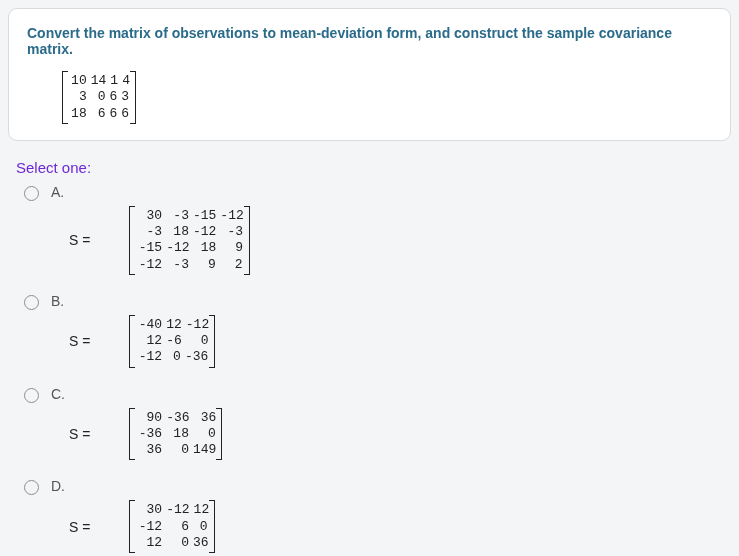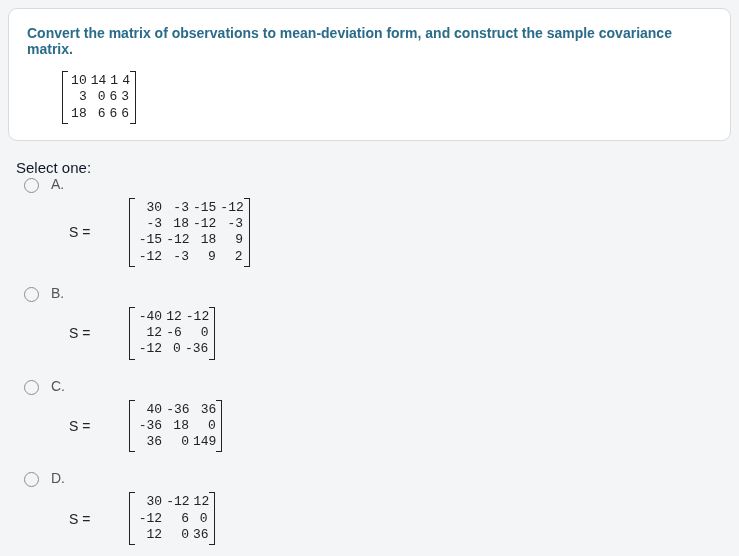--- a/index.html
+++ b/index.html
@@ -41,22 +41,23 @@
     width: 5px;
     border-top: 1px solid #222;
     border-bottom: 1px solid #222;
   }
   .matrix::before { left: 0; border-left: 1px solid #222; }
   .matrix::after  { right: 0; border-right: 1px solid #222; }
   .matrix .row { display: flex; }
   .matrix .cell { text-align: right; min-width: 1.5em; padding-left: 4px; }
   .matrix .cell:first-child { padding-left: 0; }
   .select-label {
-    color: #0f172a;
+    color: #6d28d9;
     font-size: 15px;
+    margin-bottom: 8px;
     padding-left: 8px;
   }
   .options { padding-left: 16px; }
   .option {
     display: flex;
     align-items: flex-start;
     margin-bottom: 18px;
   }
   .radio {
     width: 15px; height: 15px;
@@ -173,21 +174,21 @@
   </div>
 
   <div class="option">
     <div class="radio"></div>
     <div class="opt-body">
       <div class="opt-letter">C.</div>
       <div class="eq">
         <span class="pre">S =</span>
         <div class="matrix">
             <div class="row">
-              <span class="cell" style="min-width: 2.06em;">40</span>
+              <span class="cell" style="min-width: 2.06em;">90</span>
               <span class="cell" style="min-width: 2.06em;">-36</span>
               <span class="cell" style="min-width: 2.06em;">36</span>
             </div>
             <div class="row">
               <span class="cell" style="min-width: 2.06em;">-36</span>
               <span class="cell" style="min-width: 2.06em;">18</span>
               <span class="cell" style="min-width: 2.06em;">0</span>
             </div>
             <div class="row">
               <span class="cell" style="min-width: 2.06em;">36</span>

